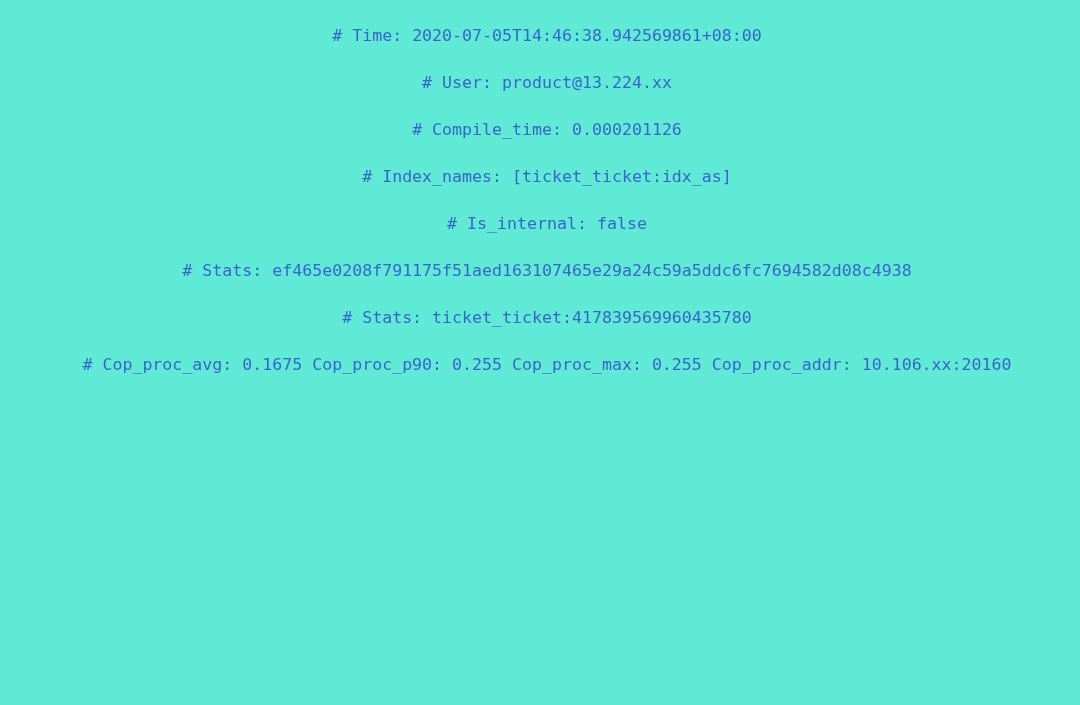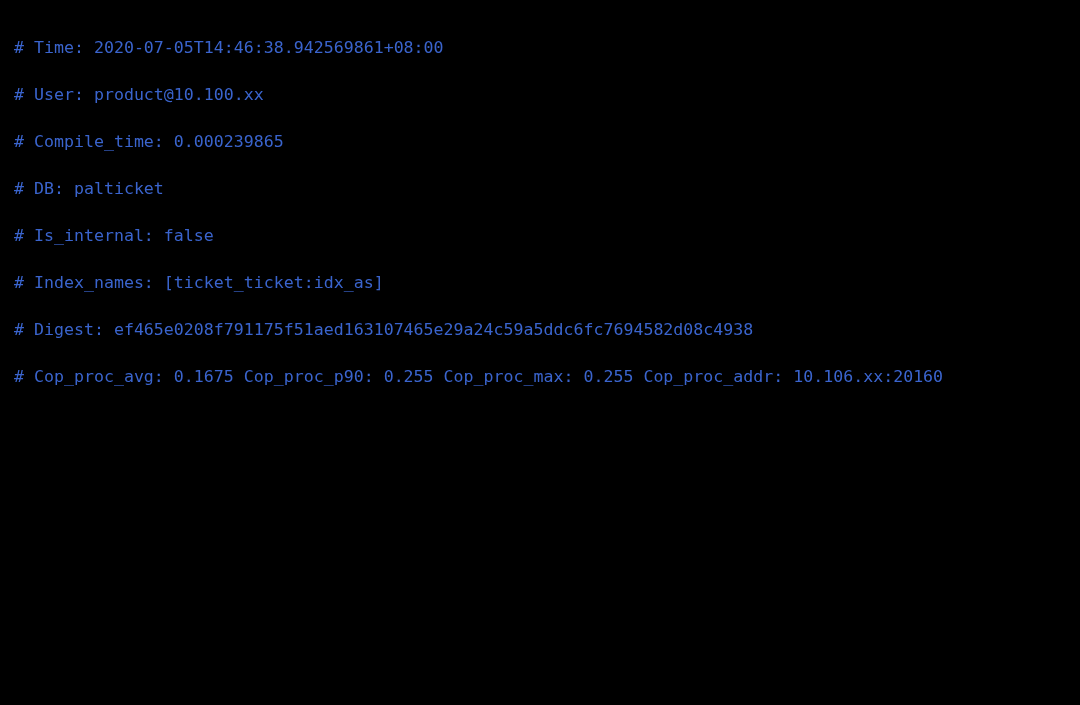--- a/index.html
+++ b/index.html
@@ -11,40 +11,41 @@
   body {
     width: 1080px;
     height: 705px;
     overflow: hidden;
     font-family: "DejaVu Sans Mono", "Liberation Mono", monospace;
   }
   .log-sheet {
     width: 1080px;
     height: 705px;
     box-sizing: border-box;
-    padding: 24px 0 0 14px;
-    background: #000000;
+    padding: 12px 0 0 14px;
+    background: #5eead4;
+    text-align: center;
   }
   .log-line {
     height: 47px;
     line-height: 47px;
     white-space: pre;
     font-family: "DejaVu Sans Mono", "Liberation Mono", monospace;
     font-size: 16.6px;
     letter-spacing: 0px;
     color: #3a64cd;
     font-weight: 500;
     -webkit-font-smoothing: antialiased;
   }
 </style>
 </head>
 <body>
 
 <div class="log-sheet">
   <div class="log-line"># Time: 2020-07-05T14:46:38.942569861+08:00</div>
-  <div class="log-line"># User: product@10.100.xx</div>
-  <div class="log-line"># Compile_time: 0.000239865</div>
-  <div class="log-line"># DB: palticket</div>
+  <div class="log-line"># User: product@13.224.xx</div>
+  <div class="log-line"># Compile_time: 0.000201126</div>
+  <div class="log-line"># Index_names: [ticket_ticket:idx_as]</div>
   <div class="log-line"># Is_internal: false</div>
-  <div class="log-line"># Index_names: [ticket_ticket:idx_as]</div>
-  <div class="log-line"># Digest: ef465e0208f791175f51aed163107465e29a24c59a5ddc6fc7694582d08c4938</div>
+  <div class="log-line"># Stats: ef465e0208f791175f51aed163107465e29a24c59a5ddc6fc7694582d08c4938</div>
+  <div class="log-line"># Stats: ticket_ticket:417839569960435780</div>
   <div class="log-line"># Cop_proc_avg: 0.1675 Cop_proc_p90: 0.255 Cop_proc_max: 0.255 Cop_proc_addr: 10.106.xx:20160</div>
 </div>
 
 </body></html>

